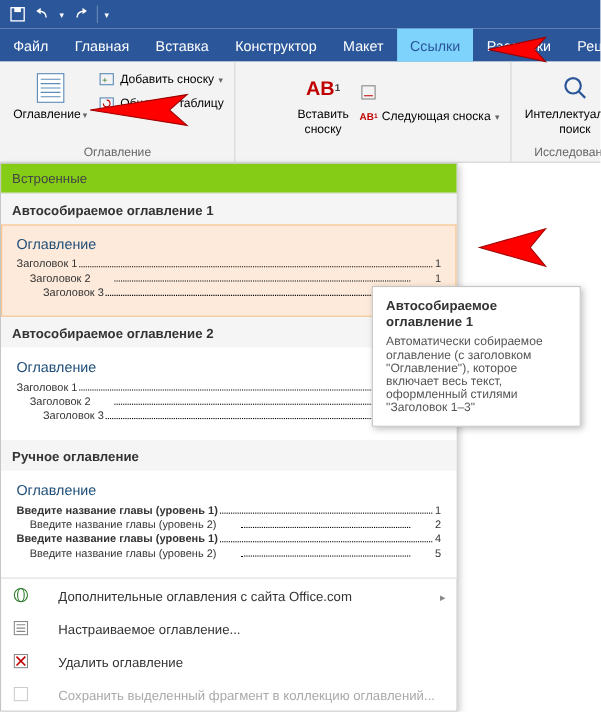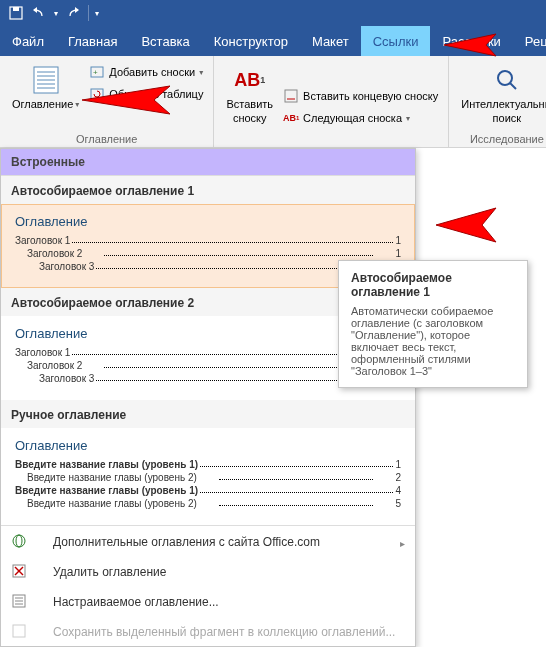--- a/index.html
+++ b/index.html
@@ -22,21 +22,21 @@
   .bigbtn .lbl { font-size: 11px; text-align: center; margin-top: 2px; display: flex; align-items: center; gap: 2px; }
   
   .stack { display: flex; flex-direction: column; gap: 2px; }
   .smallbtn { display: flex; align-items: center; gap: 4px; padding: 2px 4px; font-size: 11px; cursor: pointer; white-space: nowrap; }
   .smallbtn.disabled { color: #aaa; }
   .smallbtn .icon { width: 16px; height: 16px; display: flex; align-items: center; justify-content: center; }
   
   .dropdown-arrow { font-size: 8px; color: #666; }
   
   .gallery { position: relative; width: 416px; background: #fff; border: 1px solid #c6c6c6; box-shadow: 2px 2px 6px rgba(0,0,0,0.2); }
-  .gallery-header { background: #c4b5fd; padding: 6px 10px; font-weight: 700; font-size: 12px; color: #444; border-bottom: 1px solid #ddd; }
+  .gallery-header { background: #84cc16; padding: 6px 10px; font-weight: 400; font-size: 12px; color: #444; border-bottom: 1px solid #ddd; }
   .gallery-section { padding: 8px 10px 6px 10px; font-weight: 600; font-size: 12px; color: #333; background: #f5f5f5; }
   .gallery-item { padding: 10px 14px 14px 14px; background: #fff; cursor: pointer; }
   .gallery-item.hover { background: #fdeada; outline: 1px solid #f5c28c; outline-offset: -1px; }
   .toc-title { color: #1f4e79; font-size: 13px; margin-bottom: 6px; }
   .toc-line { display: flex; font-size: 10px; color: #333; margin: 2px 0; }
   .toc-line .txt { flex: 0 0 auto; }
   .toc-line .dots { flex: 1; border-bottom: 1px dotted #000; margin: 0 2px 3px 2px; }
   .toc-line .pg { flex: 0 0 auto; }
   .toc-line.l1 { padding-left: 0; }
   .toc-line.l2 { padding-left: 12px; gap: 20px; }
@@ -114,58 +114,57 @@
           </span>
       </div>
       <div class="stack" style="padding-top:2px">
         <div class="smallbtn">
           <span class="icon">
               <svg width="14" height="14">
                 <rect x="1" y="2" width="12" height="10" fill="none" stroke="#5b8bb8"></rect>
                 <text x="3" y="10" font-size="8" fill="#3a7e3a">+</text>
               </svg>
             </span>
-          <span>Добавить сноски</span>
+          <span>Добавить сноску</span>
           <span class="dropdown-arrow">▾</span>
         </div>
         <div class="smallbtn">
           <span class="icon">
               <svg width="14" height="14">
                 <rect x="1" y="2" width="12" height="10" fill="none" stroke="#5b8bb8"></rect>
                 <path d="M7 4 A3 3 0 1 1 4 7" fill="none" stroke="#c00000"></path>
               </svg>
             </span>
           <span>Обновить таблицу</span>
         </div>
       </div>
     </div>
     <div class="rgroup-label">Оглавление</div>
   </div>
 
   <div class="rgroup">
-    <div style="display:flex; align-items:flex-end;">
+    <div style="display:flex; align-items:center;margin-left:44px;">
       <div class="bigbtn">
         <span class="icon" style="font-size:18px;color:#c00000;font-weight:600;position:relative">
           <span>AB</span>
             <sup style="font-size:9px;color:#444">1</sup>
         </span>
         <span class="lbl" style="flex-direction:column">
             <span>Вставить</span>
             <span>сноску</span>
           </span>
       </div>
       <div class="stack" style="padding-top:2px">
         <div class="smallbtn">
           <span class="icon">
               <svg width="14" height="14">
                 <rect x="1" y="1" width="12" height="12" fill="none" stroke="#888"></rect>
                 <line x1="3" y1="10" x2="11" y2="10" stroke="#c00000"></line>
               </svg>
             </span>
-          <span>Вставить концевую сноску</span>
         </div>
         <div class="smallbtn">
           <span class="icon" style="font-size:9px;color:#c00000;font-weight:600">
               <span>AB</span>
               <sup style="font-size:6px">1</sup>
             </span>
           <span>Следующая сноска</span>
           <span class="dropdown-arrow">▾</span>
         </div>
       </div>
@@ -272,36 +271,36 @@
             <ellipse cx="7" cy="7" rx="3" ry="6" fill="none" stroke="#2b7d2b"></ellipse>
           </svg>
         </span>
       <span>Дополнительные оглавления с сайта Office.com</span>
       <span class="arrow">▸</span>
     </div>
     <div class="gallery-menu">
       <span class="icon">
           <svg width="14" height="14">
             <rect x="1" y="1" width="12" height="12" fill="none" stroke="#888"></rect>
-            <line x1="3" y1="3" x2="11" y2="11" stroke="#c00000" stroke-width="1.5"></line>
-            <line x1="11" y1="3" x2="3" y2="11" stroke="#c00000" stroke-width="1.5"></line>
-          </svg>
-        </span>
-      <span>Удалить оглавление</span>
-    </div>
-    <div class="gallery-menu">
-      <span class="icon">
-          <svg width="14" height="14">
-            <rect x="1" y="1" width="12" height="12" fill="none" stroke="#888"></rect>
             <line x1="3" y1="4" x2="11" y2="4" stroke="#888"></line>
             <line x1="3" y1="7" x2="11" y2="7" stroke="#888"></line>
             <line x1="3" y1="10" x2="11" y2="10" stroke="#888"></line>
           </svg>
         </span>
       <span>Настраиваемое оглавление...</span>
+    </div>
+    <div class="gallery-menu">
+      <span class="icon">
+          <svg width="14" height="14">
+            <rect x="1" y="1" width="12" height="12" fill="none" stroke="#888"></rect>
+            <line x1="3" y1="3" x2="11" y2="11" stroke="#c00000" stroke-width="1.5"></line>
+            <line x1="11" y1="3" x2="3" y2="11" stroke="#c00000" stroke-width="1.5"></line>
+          </svg>
+        </span>
+      <span>Удалить оглавление</span>
     </div>
     <div class="gallery-menu disabled">
       <span class="icon">
           <svg width="14" height="14">
             <rect x="1" y="1" width="12" height="12" fill="none" stroke="#ccc"></rect>
           </svg>
         </span>
       <span>Сохранить выделенный фрагмент в коллекцию оглавлений...</span>
     </div>
   </div>

